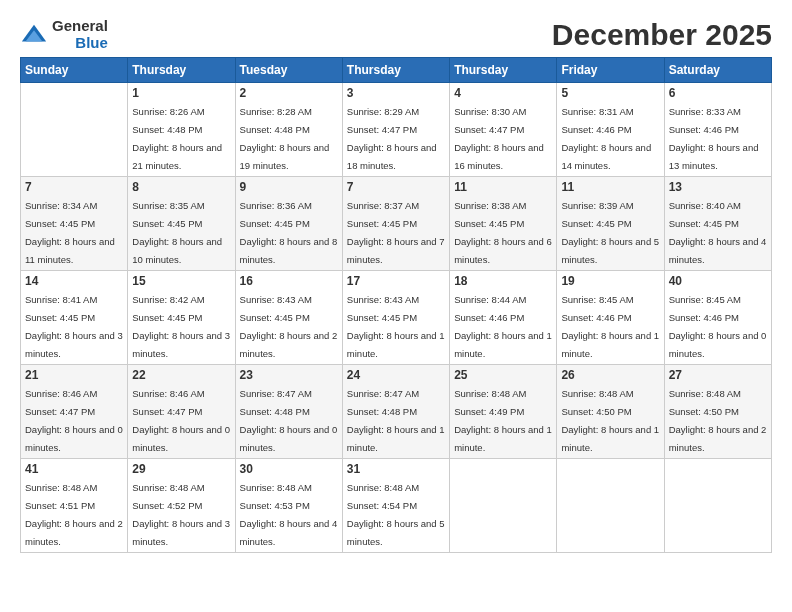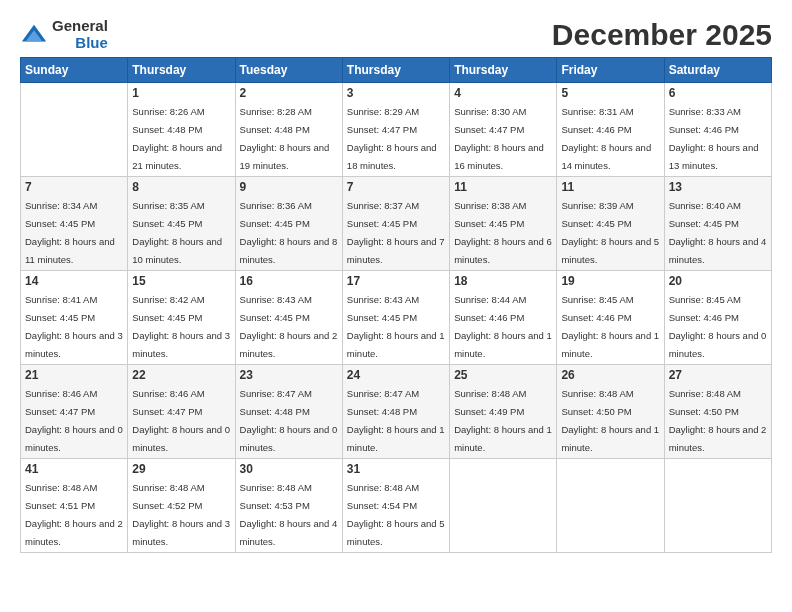--- a/index.html
+++ b/index.html
@@ -173,21 +173,21 @@
           <td><span class="day-num">15</span>
 <span class="day-info">Sunrise: 8:42 AM<br>Sunset: 4:45 PM<br>Daylight: 8 hours and 3 minutes.</span></td>
           <td><span class="day-num">16</span>
 <span class="day-info">Sunrise: 8:43 AM<br>Sunset: 4:45 PM<br>Daylight: 8 hours and 2 minutes.</span></td>
           <td><span class="day-num">17</span>
 <span class="day-info">Sunrise: 8:43 AM<br>Sunset: 4:45 PM<br>Daylight: 8 hours and 1 minute.</span></td>
           <td><span class="day-num">18</span>
 <span class="day-info">Sunrise: 8:44 AM<br>Sunset: 4:46 PM<br>Daylight: 8 hours and 1 minute.</span></td>
           <td><span class="day-num">19</span>
 <span class="day-info">Sunrise: 8:45 AM<br>Sunset: 4:46 PM<br>Daylight: 8 hours and 1 minute.</span></td>
-          <td><span class="day-num">20</span>
+          <td><span class="day-num">40</span>
 <span class="day-info">Sunrise: 8:45 AM<br>Sunset: 4:46 PM<br>Daylight: 8 hours and 0 minutes.</span></td>
         </tr>
         <tr>
           <td><span class="day-num">21</span>
 <span class="day-info">Sunrise: 8:46 AM<br>Sunset: 4:47 PM<br>Daylight: 8 hours and 0 minutes.</span></td>
           <td><span class="day-num">22</span>
 <span class="day-info">Sunrise: 8:46 AM<br>Sunset: 4:47 PM<br>Daylight: 8 hours and 0 minutes.</span></td>
           <td><span class="day-num">23</span>
 <span class="day-info">Sunrise: 8:47 AM<br>Sunset: 4:48 PM<br>Daylight: 8 hours and 0 minutes.</span></td>
           <td><span class="day-num">24</span>

